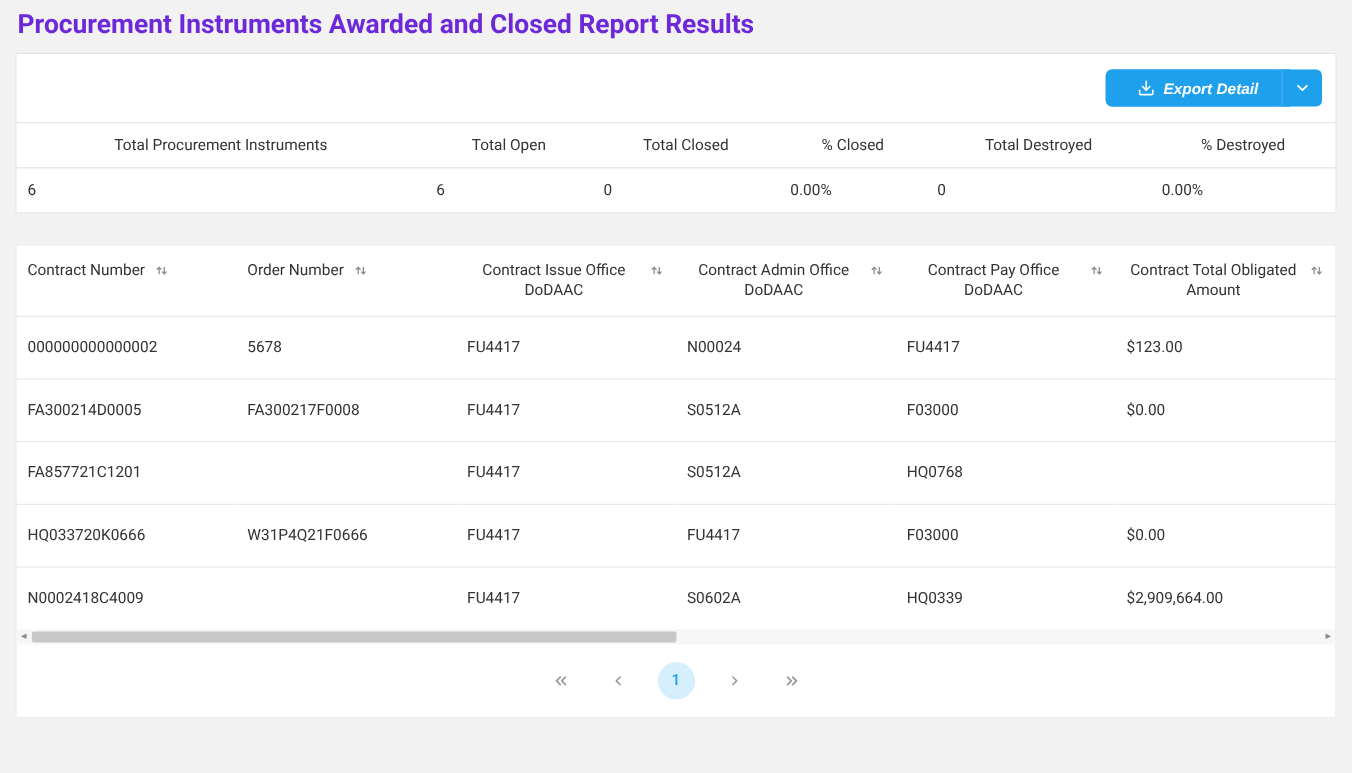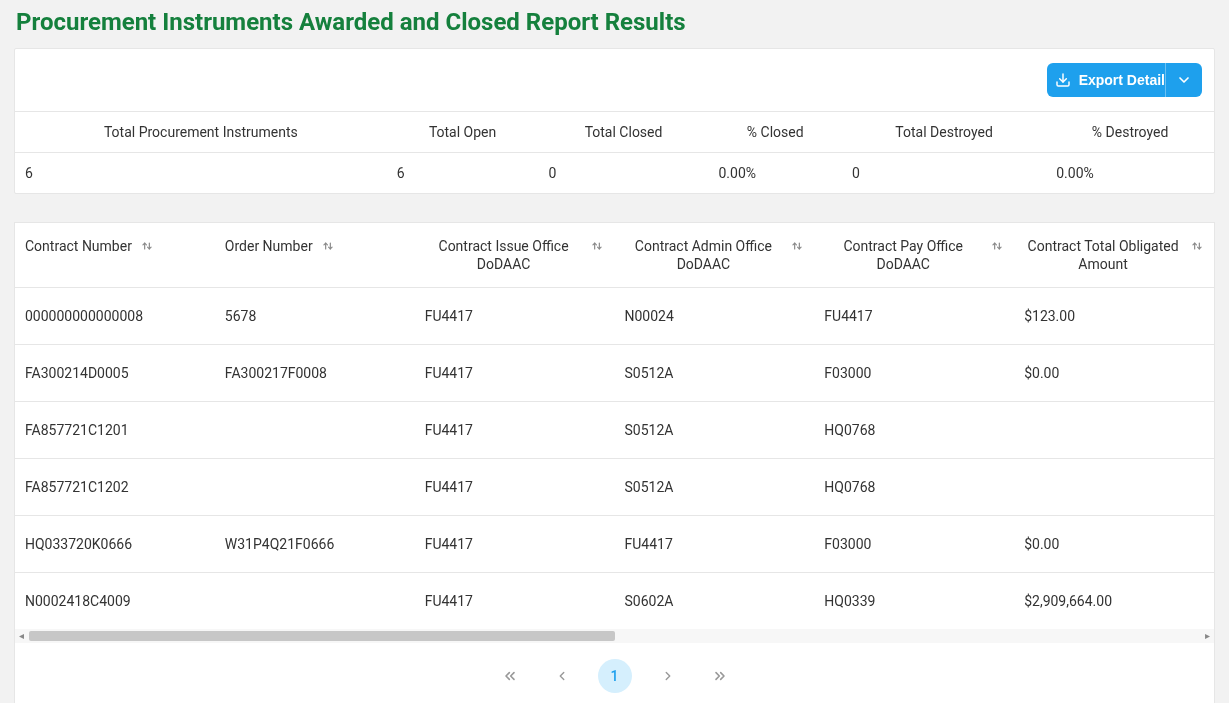--- a/index.html
+++ b/index.html
@@ -12,21 +12,21 @@
       background: #f2f2f2;
       color: #333;
       font-size: 14px;
     }
     .container {
       padding: 8px 14px 14px 14px;
     }
     .page-title {
       font-size: 24px;
       font-weight: 700;
-      color: #15803d;
+      color: #6d28d9;
       margin-bottom: 12px;
       padding-left: 2px;
     }
     .panel {
       background: #fff;
       border: 1px solid #e6e6e6;
       border-radius: 2px;
     }
     .toolbar {
       display: flex;
@@ -35,24 +35,25 @@
       padding: 14px 12px;
     }
     .btn {
       display: inline-flex;
       align-items: center;
       gap: 8px;
       background: #1ea0ed;
       color: #fff;
       border: none;
       border-radius: 6px;
-      padding: 9px 8px;
+      padding: 9px 29px;
       font-size: 14px;
       font-weight: 600;
       cursor: pointer;
+      font-style: italic;
     }
     .btn.split-chevron {
       padding-left: 10px;
       padding-right: 10px;
       border-left: 1px solid rgba(255,255,255,0.35);
       border-top-left-radius: 0;
       border-bottom-left-radius: 0;
       margin-left: -8px;
     }
     .btn-group {
@@ -336,45 +337,37 @@
                     <path d="M16 17l0-10"></path>
                     <path d="M13 14l3 3 3-3"></path>
                   </svg>
               </span>
             </div>
           </th>
         </tr>
       </thead>
       <tbody id="results-body">
       <tr>
-            <td>000000000000008</td>
+            <td>000000000000002</td>
             <td>5678</td>
             <td>FU4417</td>
             <td>N00024</td>
             <td>FU4417</td>
             <td>$123.00</td>
           </tr>
           <tr>
             <td>FA300214D0005</td>
             <td>FA300217F0008</td>
             <td>FU4417</td>
             <td>S0512A</td>
             <td>F03000</td>
             <td>$0.00</td>
           </tr>
           <tr>
             <td>FA857721C1201</td>
-            <td></td>
-            <td>FU4417</td>
-            <td>S0512A</td>
-            <td>HQ0768</td>
-            <td></td>
-          </tr>
-          <tr>
-            <td>FA857721C1202</td>
             <td></td>
             <td>FU4417</td>
             <td>S0512A</td>
             <td>HQ0768</td>
             <td></td>
           </tr>
           <tr>
             <td>HQ033720K0666</td>
             <td>W31P4Q21F0666</td>
             <td>FU4417</td>

